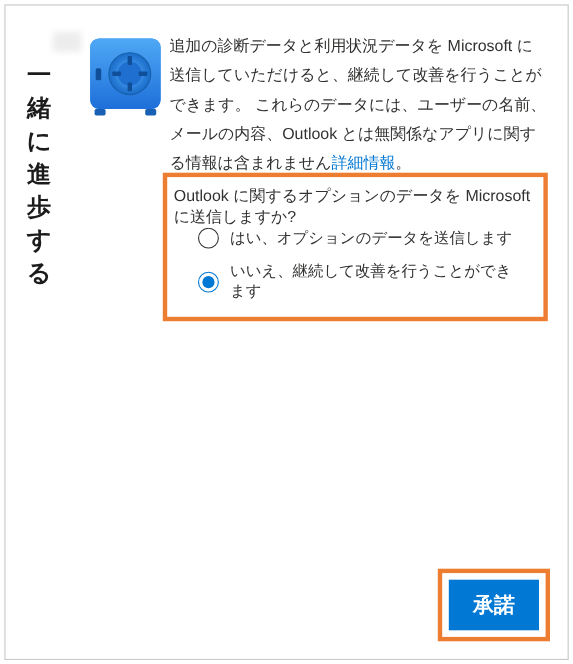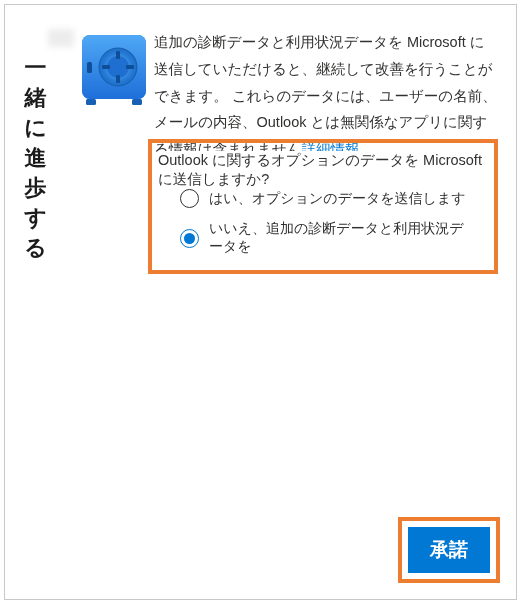--- a/index.html
+++ b/index.html
@@ -42,21 +42,21 @@
     }
     .icon-wrap {
       display: flex;
       justify-content: center;
       margin-bottom: 48px;
     }
     .body-text {
       font-size: 14.5px;
       line-height: 1.85;
       color: #323130;
-      margin-bottom: 16px;
+      margin-bottom: 34px;
     }
     .link {
       color: #0078d4;
       cursor: pointer;
     }
     .options-box {
       border: 4px solid #ed7d31;
       padding: 8px 24px;
       width: 350px;
       margin-left: -6px;
@@ -172,21 +172,21 @@
 
       <label class="radio-row">
         <span class="radio-outer"></span>
         <span>はい、オプションのデータを送信します</span>
       </label>
 
       <label class="radio-row">
         <span class="radio-outer selected">
           <span class="radio-inner"></span>
         </span>
-        <span>いいえ、追加の診断データと利用状況データを</span>
+        <span>いいえ、継続して改善を行うことができます</span>
       </label>
     </div>
   </div>
 
   <div class="footer">
     <div class="button-highlight">
       <button class="accept-btn">承諾</button>
     </div>
   </div>
 </div>

